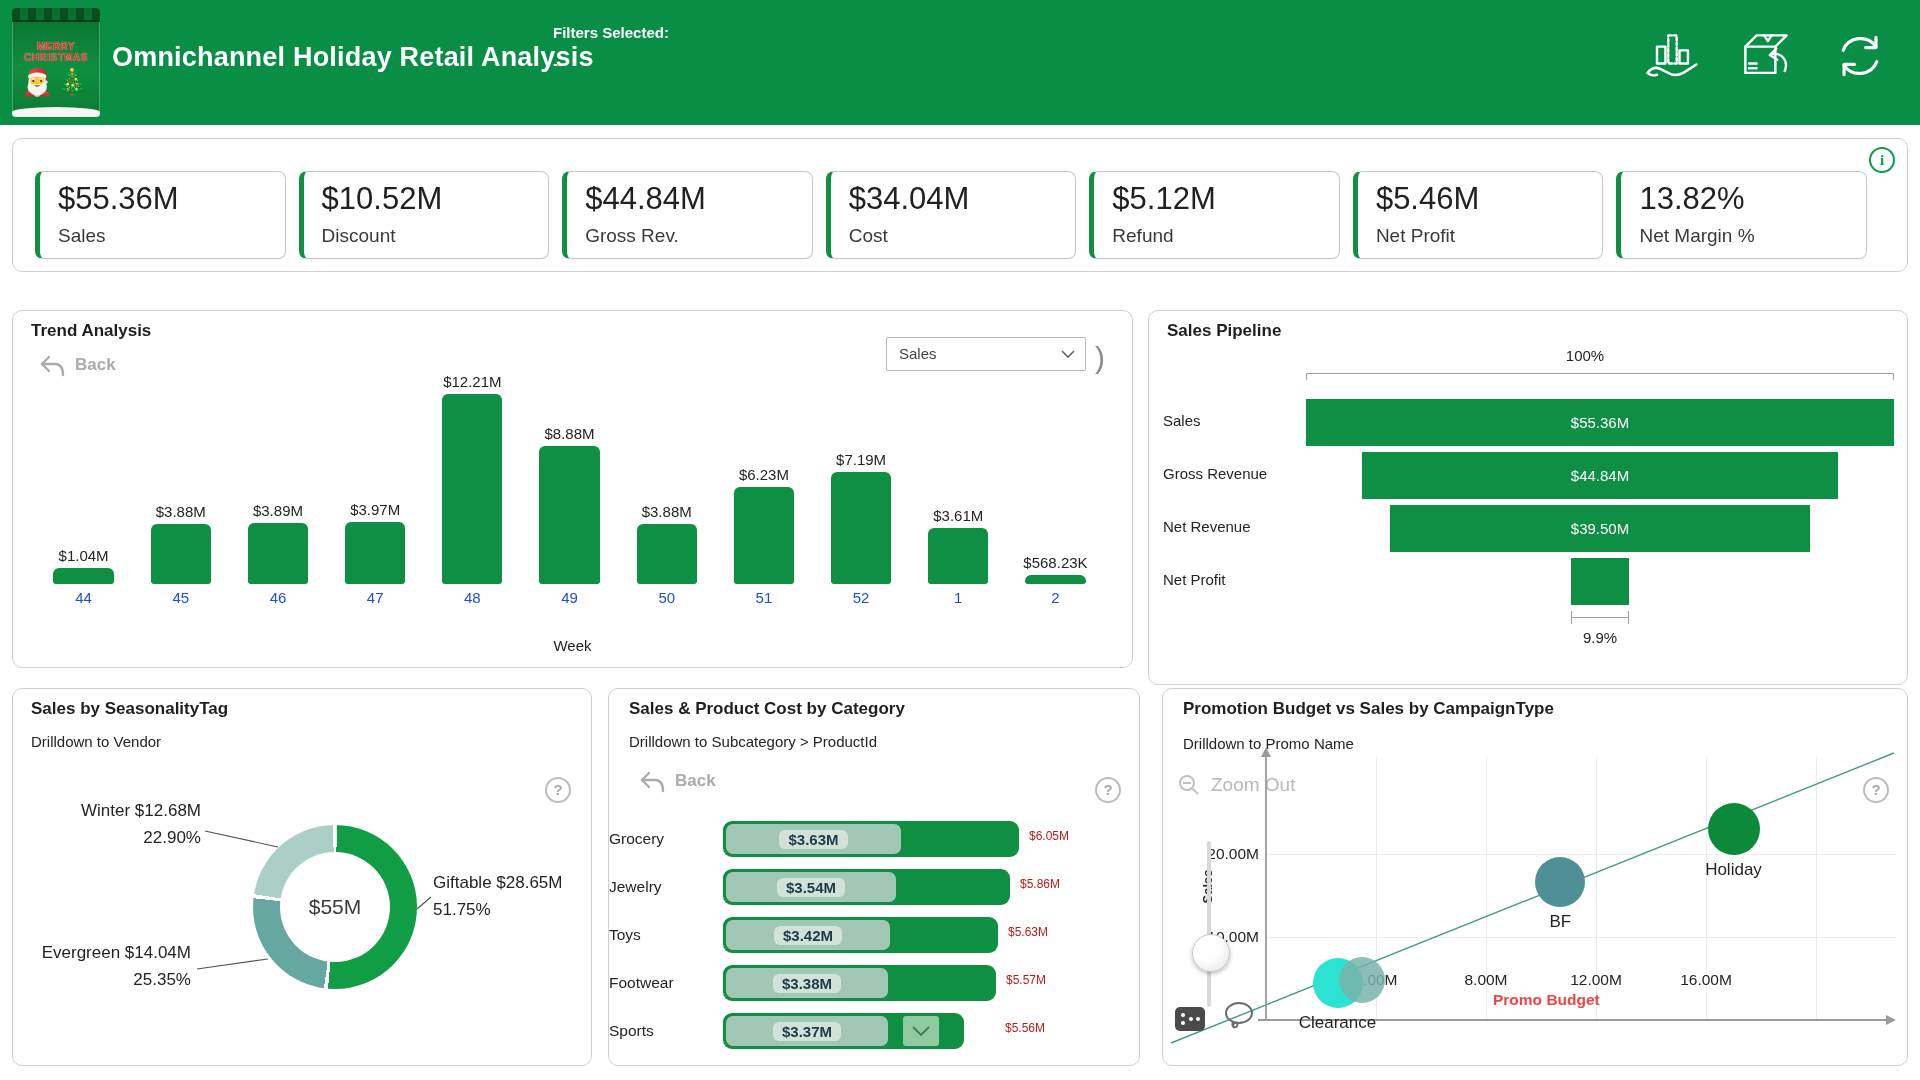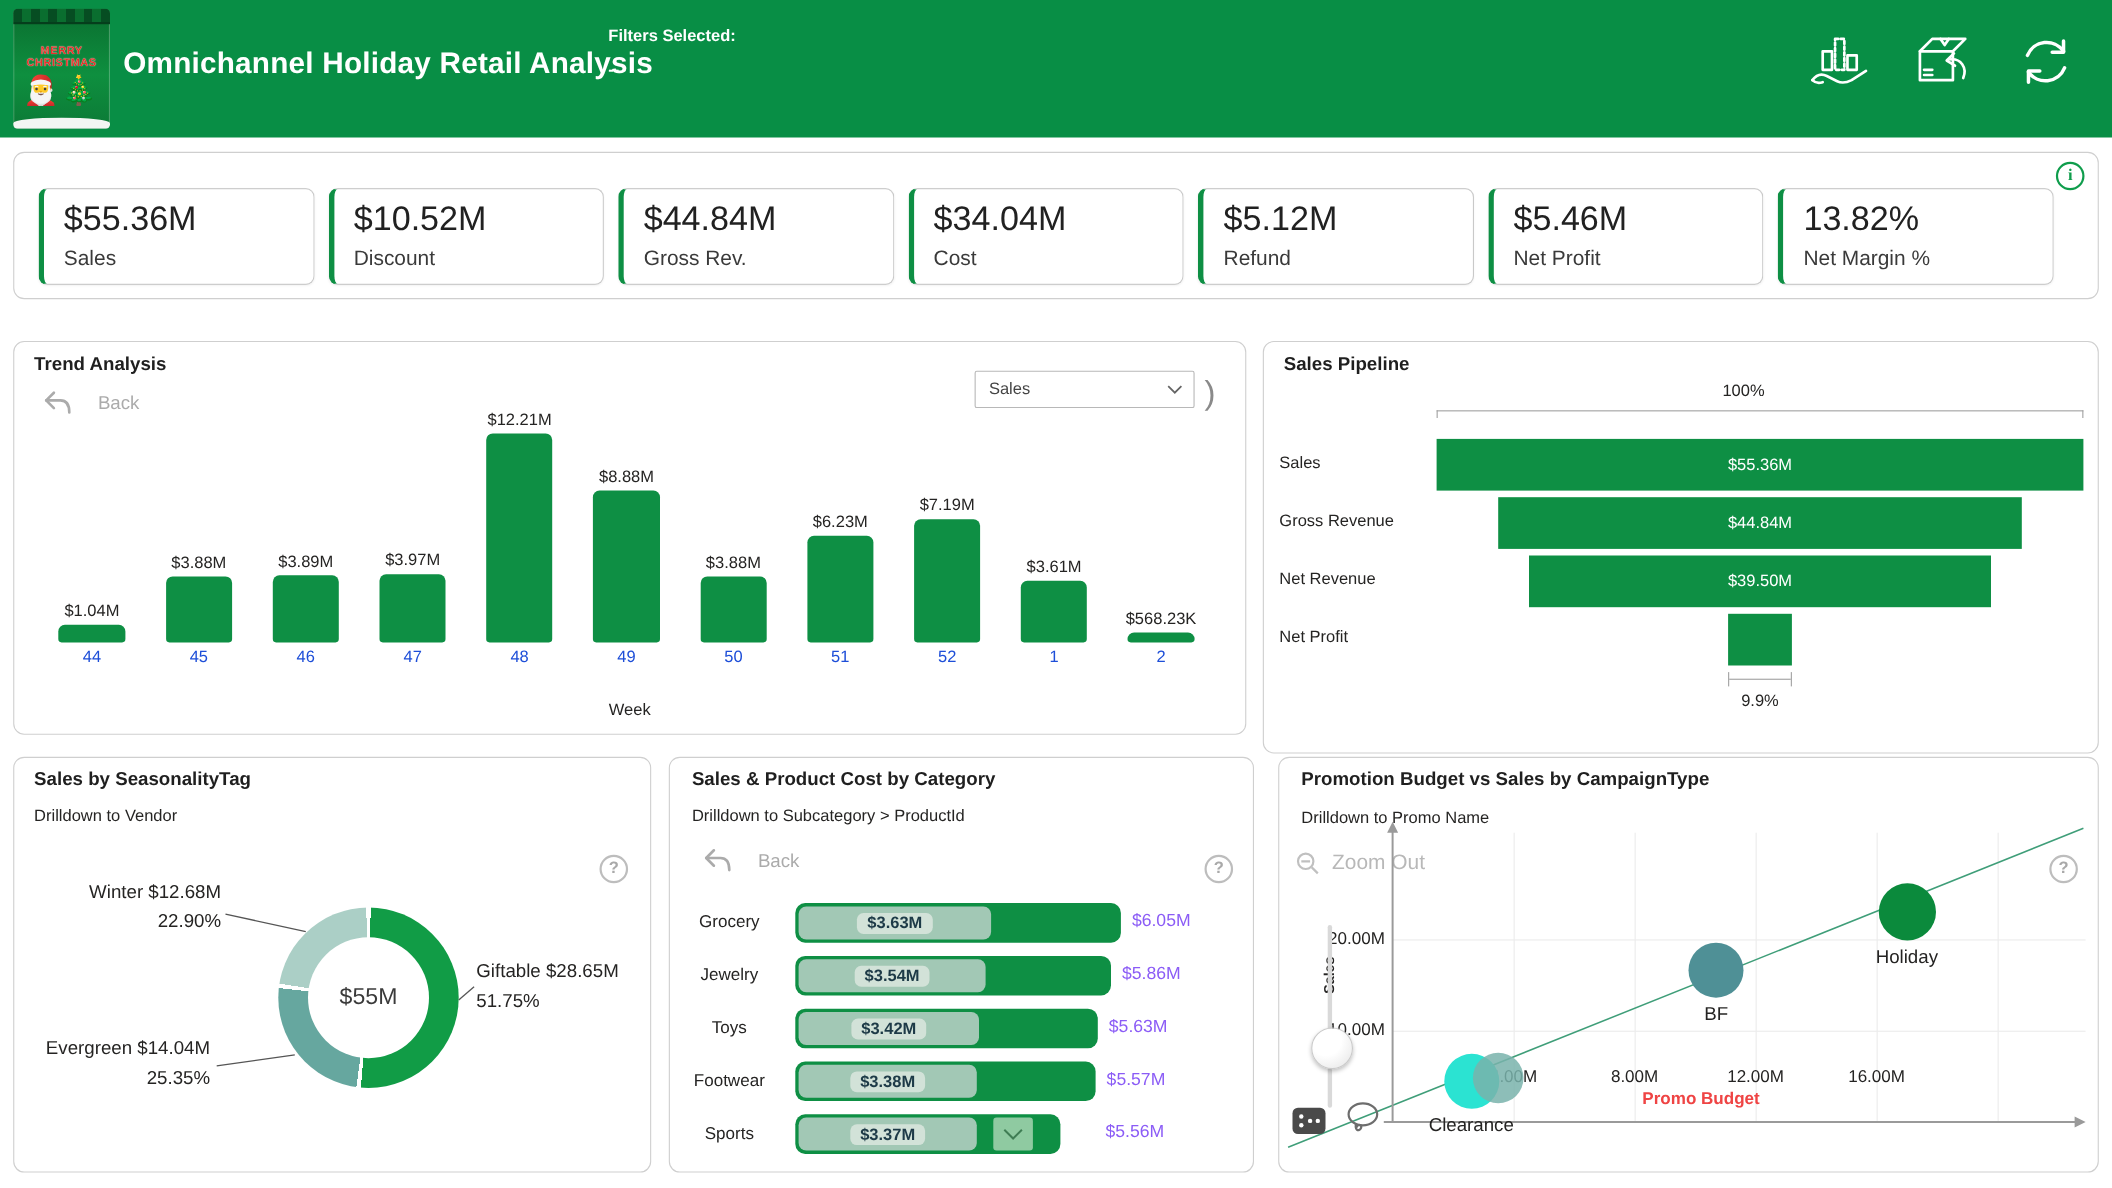--- a/index.html
+++ b/index.html
@@ -33,21 +33,21 @@
   .kpi-label { font-size:19px; color:#3a3a3a; margin-top:8px; }
   .info-icon { position:absolute; right:12px; top:8px; width:26px; height:26px; border:2px solid #0f9d4c; border-radius:50%;
                color:#0f9d4c; font-size:15px; font-weight:bold; text-align:center; line-height:22px; cursor:pointer; font-family:"Liberation Serif",serif;}
 
   
   .panel { position:absolute; background:#fff; border:1.5px solid #cfcfcf; border-radius:10px; }
   .panel-title { position:absolute; left:18px; top:10px; font-size:17px; font-weight:bold; color:#1f1f1f; }
   .panel-sub { position:absolute; left:18px; top:44px; font-size:15px; color:#252423; }
   .help-icon { position:absolute; width:26px; height:26px; border:2px solid #bdbdbd; border-radius:50%;
                color:#a9a9a9; font-weight:bold; font-size:15px; text-align:center; line-height:22px; cursor:pointer;}
-  .back-btn { position:absolute; display:flex; align-items:flex-end; gap:24px; color:#ababab; font-size:17px; cursor:pointer;}
+  .back-btn { position:absolute; display:flex; align-items:flex-start; gap:10px; color:#ababab; font-size:17px; cursor:pointer;font-weight:bold;}
   .back-btn svg { width:26px; height:22px; }
 
   
   #trend-panel { left:12px; top:310px; width:1121px; height:358px; }
   .dropdown { position:absolute; left:873px; top:26px; width:200px; height:34px; border:1px solid #b8b8b8;
               border-radius:2px; background:#fff; font-size:15px; color:#444; line-height:32px; padding-left:12px; cursor:pointer;}
   .dropdown svg { position:absolute; right:10px; top:11px; width:14px; height:10px; }
   .paren { position:absolute; left:1082px; top:30px; font-size:30px; color:#8a8a8a; }
   #trend-cols { position:absolute; left:22px; right:28px; top:53px; height:220px; display:flex; align-items:flex-end; }
   .tcol { flex:1; display:flex; flex-direction:column; justify-content:flex-end; align-items:center; }
@@ -80,26 +80,26 @@
   .callout { position:absolute; font-size:17px; line-height:27px; color:#252423; }
   .co-winter { left:20px; top:108px; width:168px; text-align:right; }
   .co-evergreen { left:10px; top:250px; width:168px; text-align:right; }
   .co-giftable { left:420px; top:180px; width:150px; text-align:left; }
   #donut-leaders { position:absolute; left:0; top:0; width:580px; height:378px; pointer-events:none; }
 
   
   #category-panel { left:608px; top:688px; width:532px; height:378px; }
   #cat-rows { position:absolute; left:0; top:132px; right:0; }
   .crow { position:relative; height:48px; }
-  .clabel { position:absolute; left:0; top:9px; width:108px; text-align:center; font-size:15.5px; color:#252423; }
+  .clabel { position:absolute; left:0; top:9px; width:108px; text-align:left; font-size:15.5px; color:#252423; }
   .cbar { position:absolute; left:114px; top:0; height:36px; background:#0E8F44; border-radius:9px; cursor:pointer;}
   .cinner { position:absolute; left:3px; top:3px; height:30px; background:#A2C8B5; border-radius:7px;
             display:flex; align-items:center; justify-content:center; }
   .cpill { background:#d2e2d8; border-radius:6px; padding:1px 9px; font-size:15px; color:#1d3a47; font-weight:bold; white-space:nowrap;}
-  .cvalue { position:absolute; top:8px; font-size:16px; color:#8b5cf6; white-space:nowrap; }
+  .cvalue { position:absolute; top:8px; font-size:12px; color:#b91c1c; white-space:nowrap; }
   .scroll-chip { position:absolute; width:36px; height:30px; background:#8fcaa1; border-radius:3px; cursor:pointer;
                  display:flex; align-items:center; justify-content:center; }
 
   
   #scatter-panel { left:1162px; top:688px; width:746px; height:378px; }
   .zoom-out { position:absolute; left:14px; top:84px; display:flex; align-items:center; gap:10px; color:#b8b8b8; font-size:19px; cursor:pointer;}
   #scatter-axes { position:absolute; left:0; top:0; width:746px; height:378px; pointer-events:none;}
   .gridline-v { position:absolute; top:68px; height:262px; width:1px; background:#ececec; }
   .gridline-h { position:absolute; left:103px; width:630px; height:1px; background:#ececec; }
   .ytick { position:absolute; width:70px; right:648px; text-align:right; font-size:15.5px; color:#252423; }

